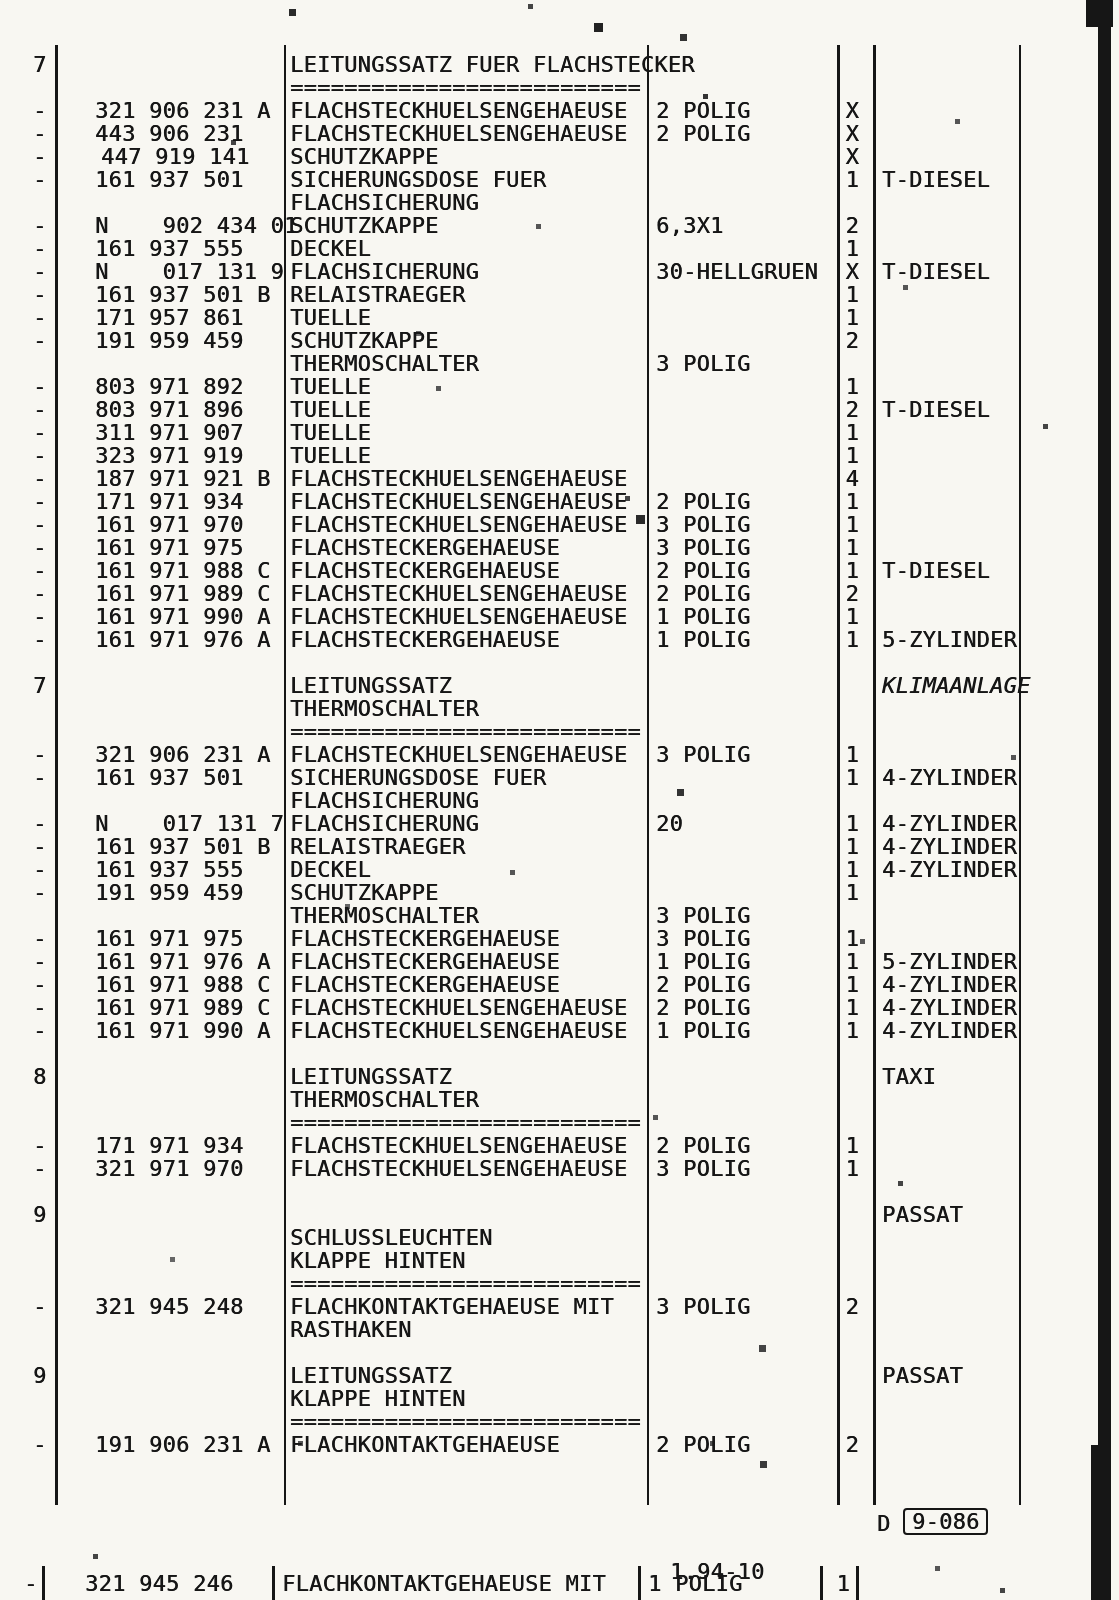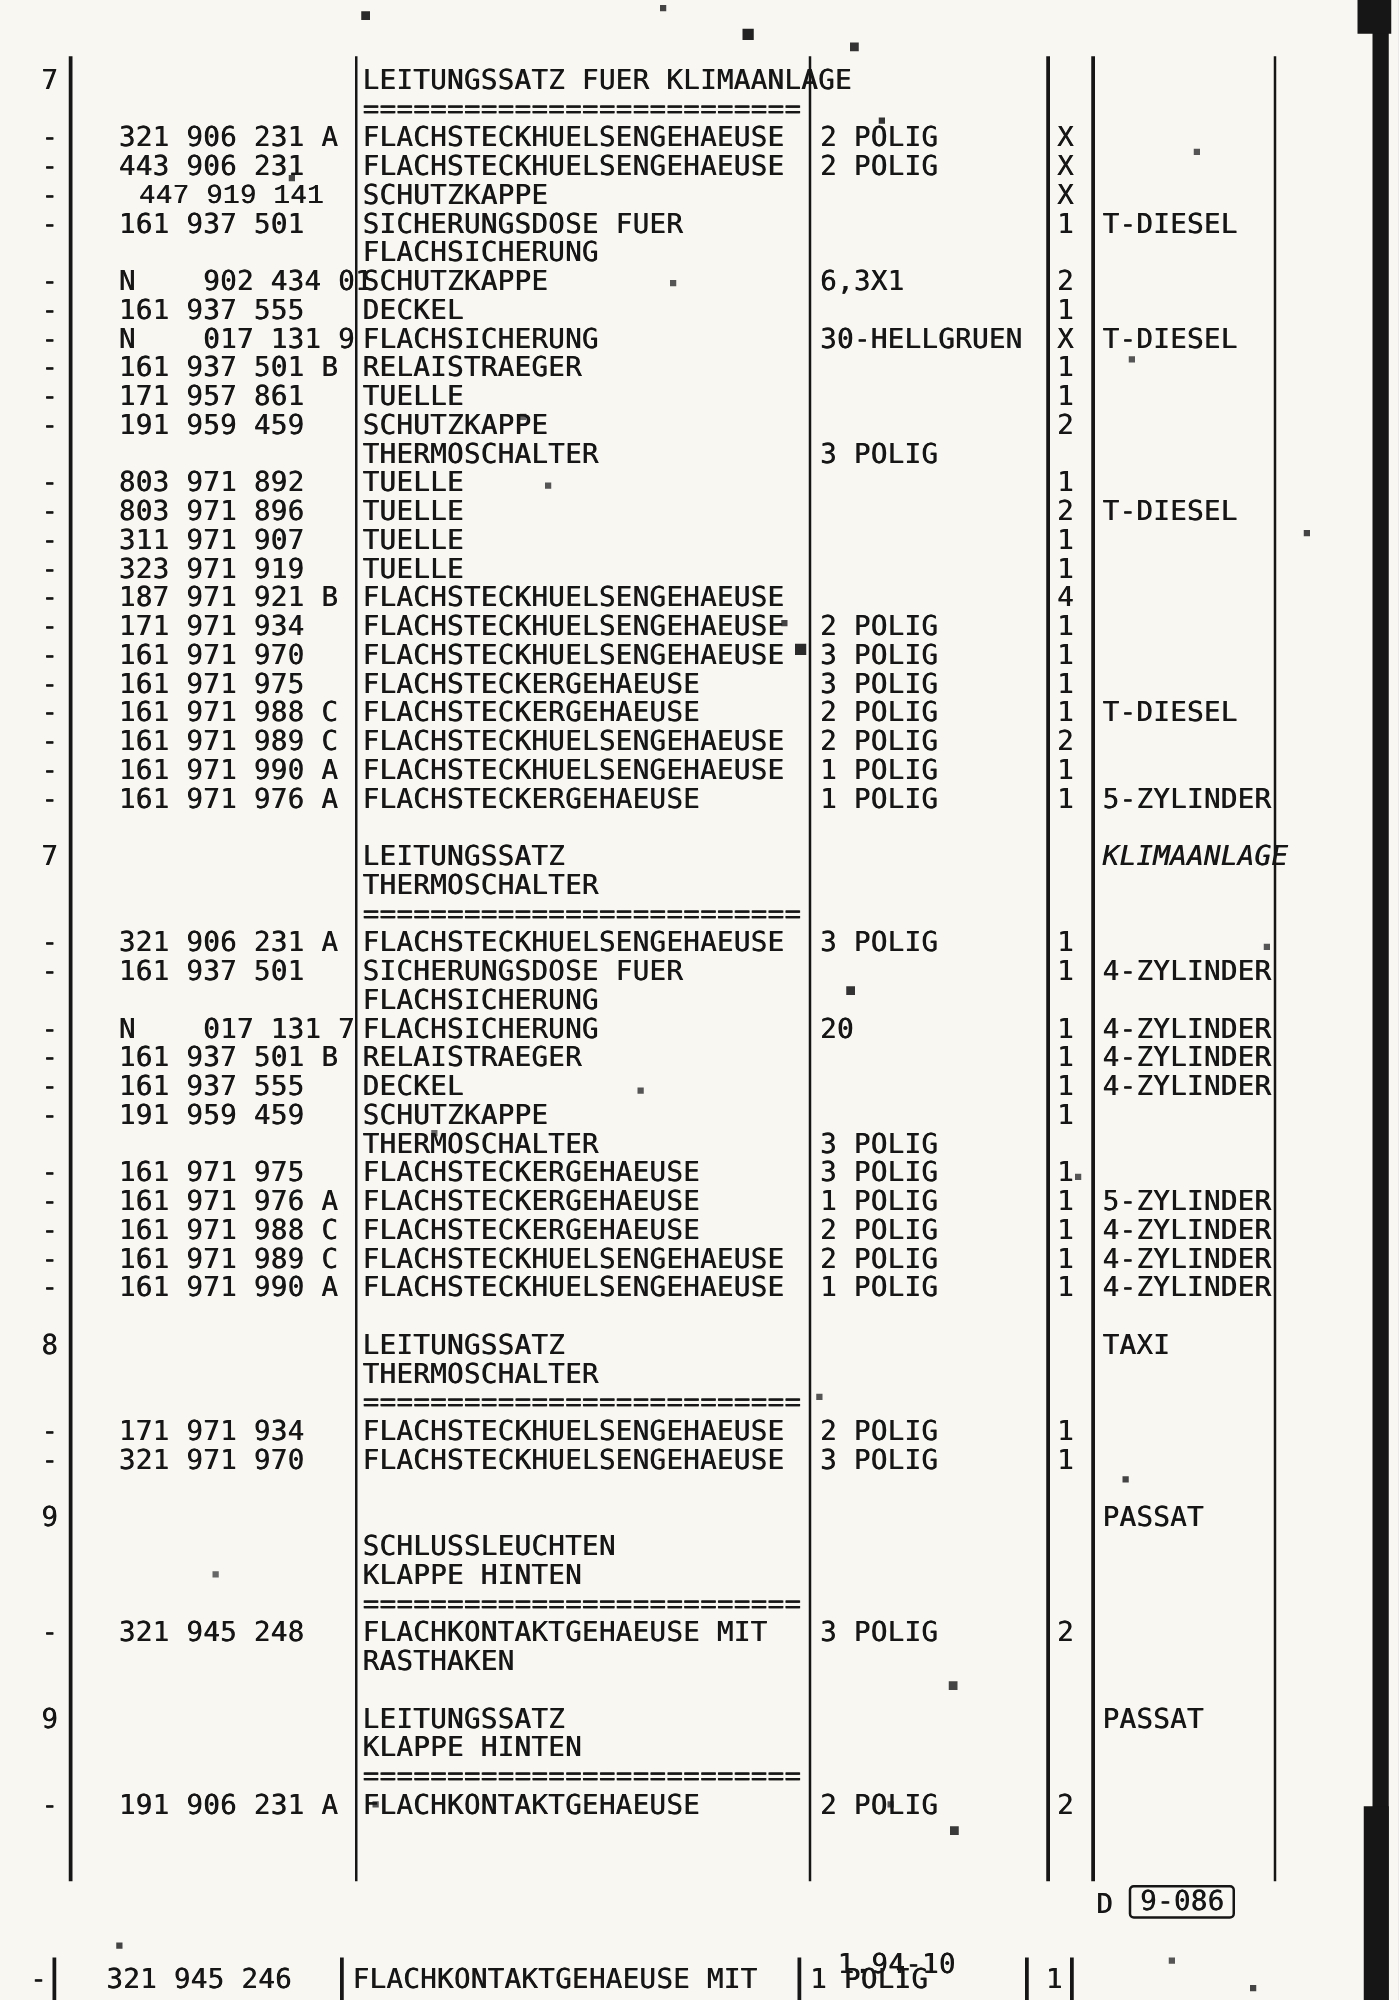--- a/index.html
+++ b/index.html
@@ -48,25 +48,25 @@
   <div class="vline" style="left:873px; top:45px; width:3px; height:1460px;"></div>
   <div class="vline" style="left:1019px;top:45px; width:2px; height:1460px;"></div>
 
   <div class="vline" style="left:1098px;top:0;     width:13px;height:1600px;"></div>
   <div class="vline" style="left:1086px;top:0;     width:27px;height:27px;"></div>
   <div class="vline" style="left:1091px;top:1445px;width:20px;height:155px;"></div>
 
   <div class="speck" id="noise1"></div>
 
   <div id="parts-table">
-      <div class="tline" style="top: 53px;"><span class="cell" style="left: 33px; width: 42px;">7</span><span class="cell" style="left: 290px; width: 356px;">LEITUNGSSATZ FUER KLIMAANLAGE</span></div>
+      <div class="tline" style="top: 53px;"><span class="cell" style="left: 33px; width: 42px;">7</span><span class="cell" style="left: 290px; width: 356px;">LEITUNGSSATZ FUER FLACHSTECKER</span></div>
       <div class="tline" style="top: 76px;"><span class="cell" style="left: 290px; width: 356px;">==========================</span></div>
       <div class="tline" style="top: 99px;"><span class="cell" style="left: 33px; width: 42px;">-</span><span class="cell" style="left: 95px; width: 196px;">321 906 231 A</span><span class="cell" style="left: 290px; width: 356px;">FLACHSTECKHUELSENGEHAEUSE</span><span class="cell" style="left: 656px; width: 178px;">2 POLIG</span><span class="cell right" style="left: 807px; width: 52px;">X</span></div>
       <div class="tline" style="top: 122px;"><span class="cell" style="left: 33px; width: 42px;">-</span><span class="cell" style="left: 95px; width: 196px;">443 906 231</span><span class="cell" style="left: 290px; width: 356px;">FLACHSTECKHUELSENGEHAEUSE</span><span class="cell" style="left: 656px; width: 178px;">2 POLIG</span><span class="cell right" style="left: 807px; width: 52px;">X</span></div>
-      <div class="tline" style="top: 145px;"><span class="cell" style="left: 33px; width: 42px;">-</span><span class="cell" style="left: 111px; width: 196px; font-family: Liberation Mono, monospace;">447 919 141</span><span class="cell" style="left: 290px; width: 356px;">SCHUTZKAPPE</span><span class="cell right" style="left: 807px; width: 52px;">X</span></div>
+      <div class="tline" style="top: 145px;"><span class="cell" style="left: 33px; width: 42px;">-</span><span class="cell" style="left: 101px; width: 196px;">447 919 141</span><span class="cell" style="left: 290px; width: 356px;">SCHUTZKAPPE</span><span class="cell right" style="left: 807px; width: 52px;">X</span></div>
       <div class="tline" style="top: 168px;"><span class="cell" style="left: 33px; width: 42px;">-</span><span class="cell" style="left: 95px; width: 196px;">161 937 501</span><span class="cell" style="left: 290px; width: 356px;">SICHERUNGSDOSE FUER</span><span class="cell right" style="left: 807px; width: 52px;">1</span><span class="cell" style="left: 882px; width: 136px;">T-DIESEL</span></div>
       <div class="tline" style="top: 191px;"><span class="cell" style="left: 290px; width: 356px;">FLACHSICHERUNG</span></div>
       <div class="tline" style="top: 214px;"><span class="cell" style="left: 33px; width: 42px;">-</span><span class="cell" style="left: 95px; width: 196px;">N    902 434 01</span><span class="cell" style="left: 290px; width: 356px;">SCHUTZKAPPE</span><span class="cell" style="left: 656px; width: 178px;">6,3X1</span><span class="cell right" style="left: 807px; width: 52px;">2</span></div>
       <div class="tline" style="top: 237px;"><span class="cell" style="left: 33px; width: 42px;">-</span><span class="cell" style="left: 95px; width: 196px;">161 937 555</span><span class="cell" style="left: 290px; width: 356px;">DECKEL</span><span class="cell right" style="left: 807px; width: 52px;">1</span></div>
       <div class="tline" style="top: 260px;"><span class="cell" style="left: 33px; width: 42px;">-</span><span class="cell" style="left: 95px; width: 196px;">N    017 131 9</span><span class="cell" style="left: 290px; width: 356px;">FLACHSICHERUNG</span><span class="cell" style="left: 656px; width: 178px;">30-HELLGRUEN</span><span class="cell right" style="left: 807px; width: 52px;">X</span><span class="cell" style="left: 882px; width: 136px;">T-DIESEL</span></div>
       <div class="tline" style="top: 283px;"><span class="cell" style="left: 33px; width: 42px;">-</span><span class="cell" style="left: 95px; width: 196px;">161 937 501 B</span><span class="cell" style="left: 290px; width: 356px;">RELAISTRAEGER</span><span class="cell right" style="left: 807px; width: 52px;">1</span></div>
       <div class="tline" style="top: 306px;"><span class="cell" style="left: 33px; width: 42px;">-</span><span class="cell" style="left: 95px; width: 196px;">171 957 861</span><span class="cell" style="left: 290px; width: 356px;">TUELLE</span><span class="cell right" style="left: 807px; width: 52px;">1</span></div>
       <div class="tline" style="top: 329px;"><span class="cell" style="left: 33px; width: 42px;">-</span><span class="cell" style="left: 95px; width: 196px;">191 959 459</span><span class="cell" style="left: 290px; width: 356px;">SCHUTZKAPPE</span><span class="cell right" style="left: 807px; width: 52px;">2</span></div>
       <div class="tline" style="top: 352px;"><span class="cell" style="left: 290px; width: 356px;">THERMOSCHALTER</span><span class="cell" style="left: 656px; width: 178px;">3 POLIG</span></div>
       <div class="tline" style="top: 375px;"><span class="cell" style="left: 33px; width: 42px;">-</span><span class="cell" style="left: 95px; width: 196px;">803 971 892</span><span class="cell" style="left: 290px; width: 356px;">TUELLE</span><span class="cell right" style="left: 807px; width: 52px;">1</span></div>

